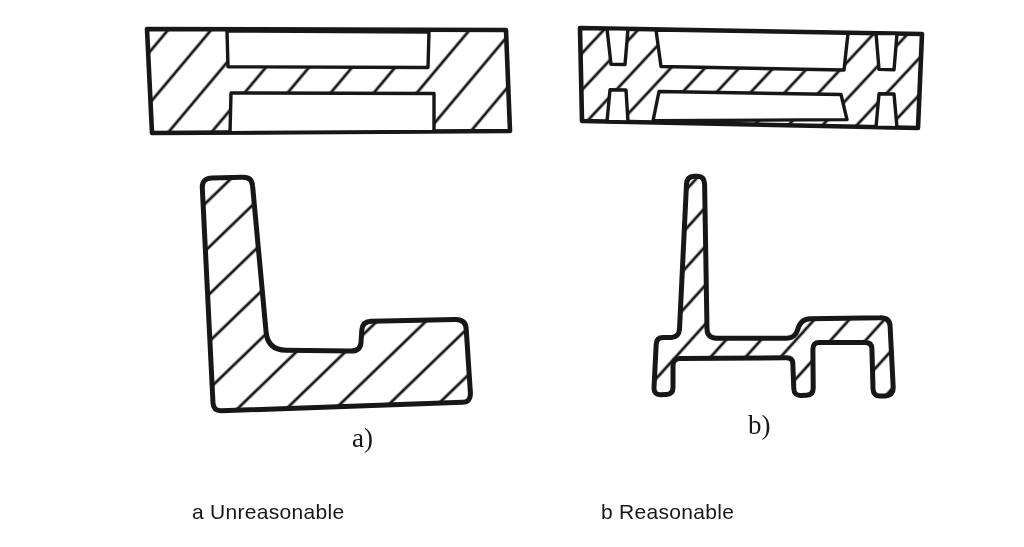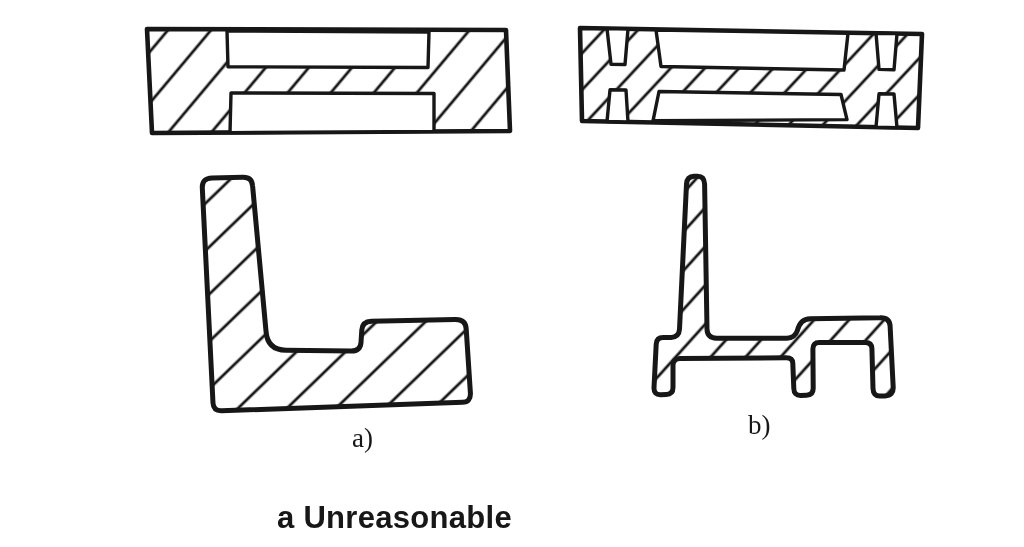--- a/index.html
+++ b/index.html
@@ -19,26 +19,25 @@
   .panel-label {
     position: absolute;
     font-family: "Liberation Serif", serif;
     font-size: 27px;
     color: var(--ink);
     white-space: nowrap;
   }
   .caption {
     position: absolute;
     width: 320px;
-    text-align: right;
-    font-size: 31px;
+    text-align: left;
+    font-size: 21px;
     letter-spacing: 0.3px;
     color: var(--ink);
     white-space: nowrap;
-    font-weight: bold;
   }
   .caption-a { left: 192px; top: 500px; }
   .caption-b { left: 601px; top: 500px; }
   .label-a { left: 352px; top: 423px; }
   .label-b { left: 748px; top: 410px; }
 </style>
 </head>
 <body>
 
 <div class="stage">
@@ -107,14 +106,15 @@
                L656.2,344.2 Q656.5,337.6 663.2,337.5
                L671.2,337.4 Q679,337.2 679.5,329.2
                L686.5,184.2 Q686.9,176.4 694,176.2 Z"></path>
     </g>
   </svg>
 
   <div class="panel-label label-a">a)</div>
   <div class="panel-label label-b">b)</div>
 
   <div class="caption caption-a">a Unreasonable</div>
+  <div class="caption caption-b">b Reasonable</div>
 
 </div>
 
 </body></html>

